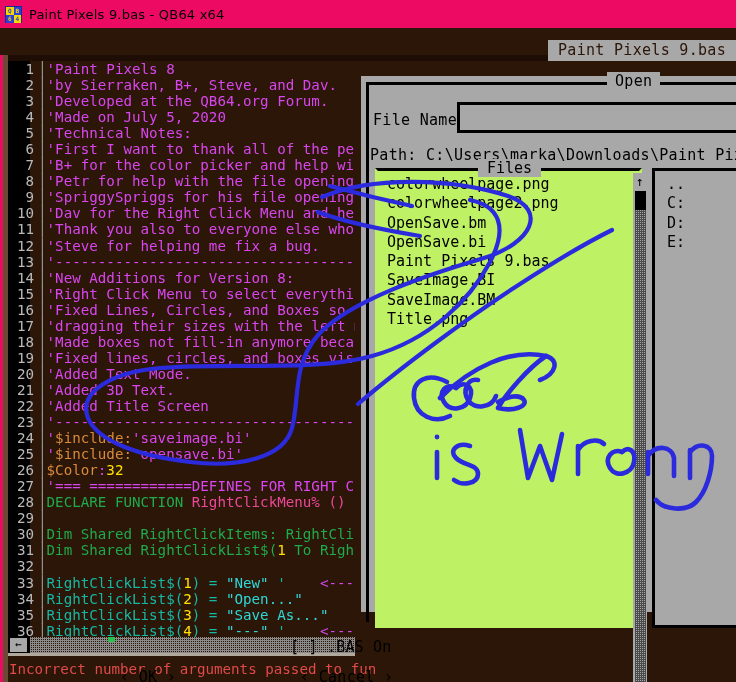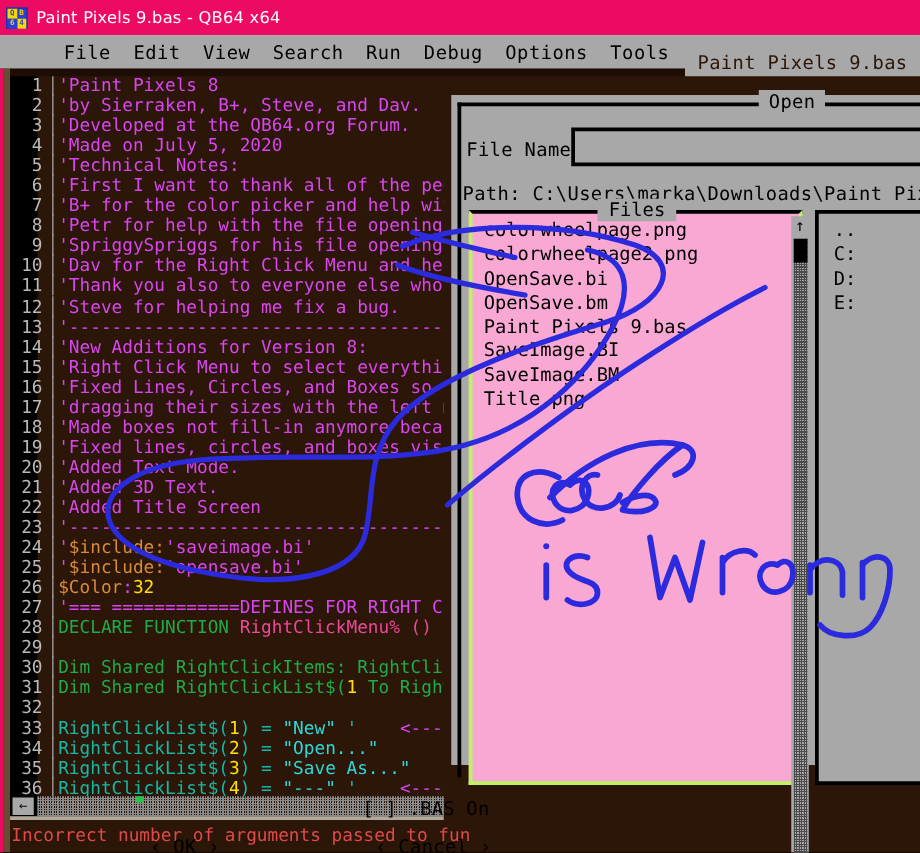--- a/index.html
+++ b/index.html
@@ -34,21 +34,21 @@
     box-sizing: border-box;
     border: 1px solid #1a2a9c;
   }
   .tb-icon i { display:block; font-style: normal; font-size: 6px; line-height: 8px;
                text-align:center; font-family:"DejaVu Sans Mono", monospace; font-weight:bold;}
   .tb-icon i.q { background:#f5d800; color:#2b3ed6; }
   .tb-icon i.b { background:#2b3ed6; color:#f5d800; }
   .tb-icon i.s { background:#2b3ed6; color:#f5d800; }
   .tb-icon i.f { background:#f5d800; color:#2b3ed6; }
   .tb-title {
-    color: #ffffff;
+    color: #000000;
     font-family: "DejaVu Sans", sans-serif;
     font-size: 13px;
     letter-spacing: 0.2px;
   }
 
   
   .menubar {
     position: absolute; left: 0; top: 28px;
     width: 736px; height: 27px;
     background: #a8a8a8;
@@ -209,21 +209,21 @@
     box-sizing: border-box;
   }
 
   
   .files-box {
     position: absolute; left: 14px; top: 92px;
     width: 267px; height: 460px;
     border: 3px solid #bef264;
     border-top: 3px solid #000;
     box-sizing: border-box;
-    background: #f9a8d4;
+    background: #bef264;
   }
   .files-legend {
     position: absolute; left: 100px; top: -12px;
     background: #a8a8a8; padding: 0 9px;
     color:#000; font-family:"DejaVu Sans Mono", monospace; font-size:15px;
   }
   .files-list {
     position: absolute; left: 9px; top: 4px; right: 4px; top: 4px;
     font-family: "DejaVu Sans Mono", monospace;
     font-size: 15px;
@@ -308,30 +308,20 @@
   <div class="titlebar">
     <div class="tb-icon">
       <i class="q">Q</i>
       <i class="b">B</i>
       <i class="s">6</i>
       <i class="f">4</i>
     </div>
     <span class="tb-title">Paint Pixels 9.bas - QB64 x64</span>
   </div>
 
-  <div class="menubar">
-    <div class="menu-item">File</div>
-    <div class="menu-item">Edit</div>
-    <div class="menu-item">View</div>
-    <div class="menu-item">Search</div>
-    <div class="menu-item">Run</div>
-    <div class="menu-item">Debug</div>
-    <div class="menu-item">Options</div>
-    <div class="menu-item">Tools</div>
-  </div>
 
   <div class="editor-wrap">
     <div class="ed-leftbar"></div>
     <div class="ed-leftbar2"></div>
     <div class="ed-topstrip"></div>
     <div class="ed-blackcol"></div>
 
     <div class="code" id="code-lines"><div class="row"><span class="gut">1</span><span class="sep">│</span><span class="src"><span class="c-cmt">'Paint Pixels 8</span></span></div><div class="row"><span class="gut">2</span><span class="sep">│</span><span class="src"><span class="c-cmt">'by Sierraken, B+, Steve, and Dav.</span></span></div><div class="row"><span class="gut">3</span><span class="sep">│</span><span class="src"><span class="c-cmt">'Developed at the QB64.org Forum.</span></span></div><div class="row"><span class="gut">4</span><span class="sep">│</span><span class="src"><span class="c-cmt">'Made on July 5, 2020</span></span></div><div class="row"><span class="gut">5</span><span class="sep">│</span><span class="src"><span class="c-cmt">'Technical Notes:</span></span></div><div class="row"><span class="gut">6</span><span class="sep">│</span><span class="src"><span class="c-cmt">'First I want to thank all of the peop</span></span></div><div class="row"><span class="gut">7</span><span class="sep">│</span><span class="src"><span class="c-cmt">'B+ for the color picker and help with</span></span></div><div class="row"><span class="gut">8</span><span class="sep">│</span><span class="src"><span class="c-cmt">'Petr for help with the file opening a</span></span></div><div class="row"><span class="gut">9</span><span class="sep">│</span><span class="src"><span class="c-cmt">'SpriggySpriggs for his file opening a</span></span></div><div class="row"><span class="gut">10</span><span class="sep">│</span><span class="src"><span class="c-cmt">'Dav for the Right Click Menu and help</span></span></div><div class="row"><span class="gut">11</span><span class="sep">│</span><span class="src"><span class="c-cmt">'Thank you also to everyone else who h</span></span></div><div class="row"><span class="gut">12</span><span class="sep">│</span><span class="src"><span class="c-cmt">'Steve for helping me fix a bug.</span></span></div><div class="row"><span class="gut">13</span><span class="sep">│</span><span class="src"><span class="c-cmt">'-------------------------------------</span></span></div><div class="row"><span class="gut">14</span><span class="sep">│</span><span class="src"><span class="c-cmt">'New Additions for Version 8:</span></span></div><div class="row"><span class="gut">15</span><span class="sep">│</span><span class="src"><span class="c-cmt">'Right Click Menu to select everything</span></span></div><div class="row"><span class="gut">16</span><span class="sep">│</span><span class="src"><span class="c-cmt">'Fixed Lines, Circles, and Boxes so th</span></span></div><div class="row"><span class="gut">17</span><span class="sep">│</span><span class="src"><span class="c-cmt">'dragging their sizes with the left mo</span></span></div><div class="row"><span class="gut">18</span><span class="sep">│</span><span class="src"><span class="c-cmt">'Made boxes not fill-in anymore becaus</span></span></div><div class="row"><span class="gut">19</span><span class="sep">│</span><span class="src"><span class="c-cmt">'Fixed lines, circles, and boxes visib</span></span></div><div class="row"><span class="gut">20</span><span class="sep">│</span><span class="src"><span class="c-cmt">'Added Text Mode.</span></span></div><div class="row"><span class="gut">21</span><span class="sep">│</span><span class="src"><span class="c-cmt">'Added 3D Text.</span></span></div><div class="row"><span class="gut">22</span><span class="sep">│</span><span class="src"><span class="c-cmt">'Added Title Screen</span></span></div><div class="row"><span class="gut">23</span><span class="sep">│</span><span class="src"><span class="c-cmt">'-------------------------------------</span></span></div><div class="row"><span class="gut">24</span><span class="sep">│</span><span class="src"><span class="c-cmt">'</span><span class="c-meta">$include:</span><span class="c-cmt">'saveimage.bi'</span></span></div><div class="row"><span class="gut">25</span><span class="sep">│</span><span class="src"><span class="c-cmt">'</span><span class="c-meta">$include:</span><span class="c-cmt">'opensave.bi'</span></span></div><div class="row"><span class="gut">26</span><span class="sep">│</span><span class="src"><span class="c-meta">$Color</span><span class="c-cmt">:</span><span class="c-num">32</span></span></div><div class="row"><span class="gut">27</span><span class="sep">│</span><span class="src"><span class="c-cmt">'=== ============DEFINES FOR RIGHT CL</span></span></div><div class="row"><span class="gut">28</span><span class="sep">│</span><span class="src"><span class="c-kw">DECLARE FUNCTION </span><span class="c-id">RightClickMenu% ()</span></span></div><div class="row"><span class="gut">29</span><span class="sep">│</span><span class="src"><span class="c-plain"></span></span></div><div class="row"><span class="gut">30</span><span class="sep">│</span><span class="src"><span class="c-kw">Dim Shared RightClickItems: RightClick</span></span></div><div class="row"><span class="gut">31</span><span class="sep">│</span><span class="src"><span class="c-kw">Dim Shared RightClickList$(</span><span class="c-num">1</span><span class="c-kw"> To RightC</span></span></div><div class="row"><span class="gut">32</span><span class="sep">│</span><span class="src"><span class="c-plain"></span></span></div><div class="row"><span class="gut">33</span><span class="sep">│</span><span class="src"><span class="c-plain">RightClickList$(</span><span class="c-num">1</span><span class="c-plain">) = </span><span class="c-str">"New"</span><span class="c-plain"> '</span><span class="c-cmt">    &lt;----</span></span></div><div class="row"><span class="gut">34</span><span class="sep">│</span><span class="src"><span class="c-plain">RightClickList$(</span><span class="c-num">2</span><span class="c-plain">) = </span><span class="c-str">"Open..."</span></span></div><div class="row"><span class="gut">35</span><span class="sep">│</span><span class="src"><span class="c-plain">RightClickList$(</span><span class="c-num">3</span><span class="c-plain">) = </span><span class="c-str">"Save As..."</span></span></div><div class="row"><span class="gut">36</span><span class="sep">│</span><span class="src"><span class="c-plain">RightClickList$(</span><span class="c-num">4</span><span class="c-plain">) = </span><span class="c-str">"---"</span><span class="c-plain"> '</span><span class="c-cmt">    &lt;------</span></span></div></div>
 
     <div class="hscroll">
@@ -353,21 +343,21 @@
     <div class="dlg-border-t1"></div>
     <div class="dlg-title">Open</div>
 
     <div class="dlg-lbl" id="lbl-filename">File Name:</div>
     <div class="filename-input"></div>
 
     <div class="dlg-lbl" id="lbl-path">Path: C:\Users\marka\Downloads\Paint Pixels 9</div>
 
     <div class="files-box">
       <div class="files-legend">Files</div>
-      <div class="files-list" id="files-list"><div>colorwheelpage.png</div><div>colorwheelpage2.png</div><div>OpenSave.bi</div><div>OpenSave.bm</div><div>Paint Pixels 9.bas</div><div>SaveImage.BI</div><div>SaveImage.BM</div><div>Title.png</div></div>
+      <div class="files-list" id="files-list"><div>colorwheelpage.png</div><div>colorwheelpage2.png</div><div>OpenSave.bm</div><div>OpenSave.bi</div><div>Paint Pixels 9.bas</div><div>SaveImage.BI</div><div>SaveImage.BM</div><div>Title.png</div></div>
     </div>
 
     <div class="vscroll">
       <div class="vs-up">↑</div>
       <div class="vs-track"></div>
       <div class="vs-thumb"></div>
 
     </div>
 
     <div class="drives-box">

